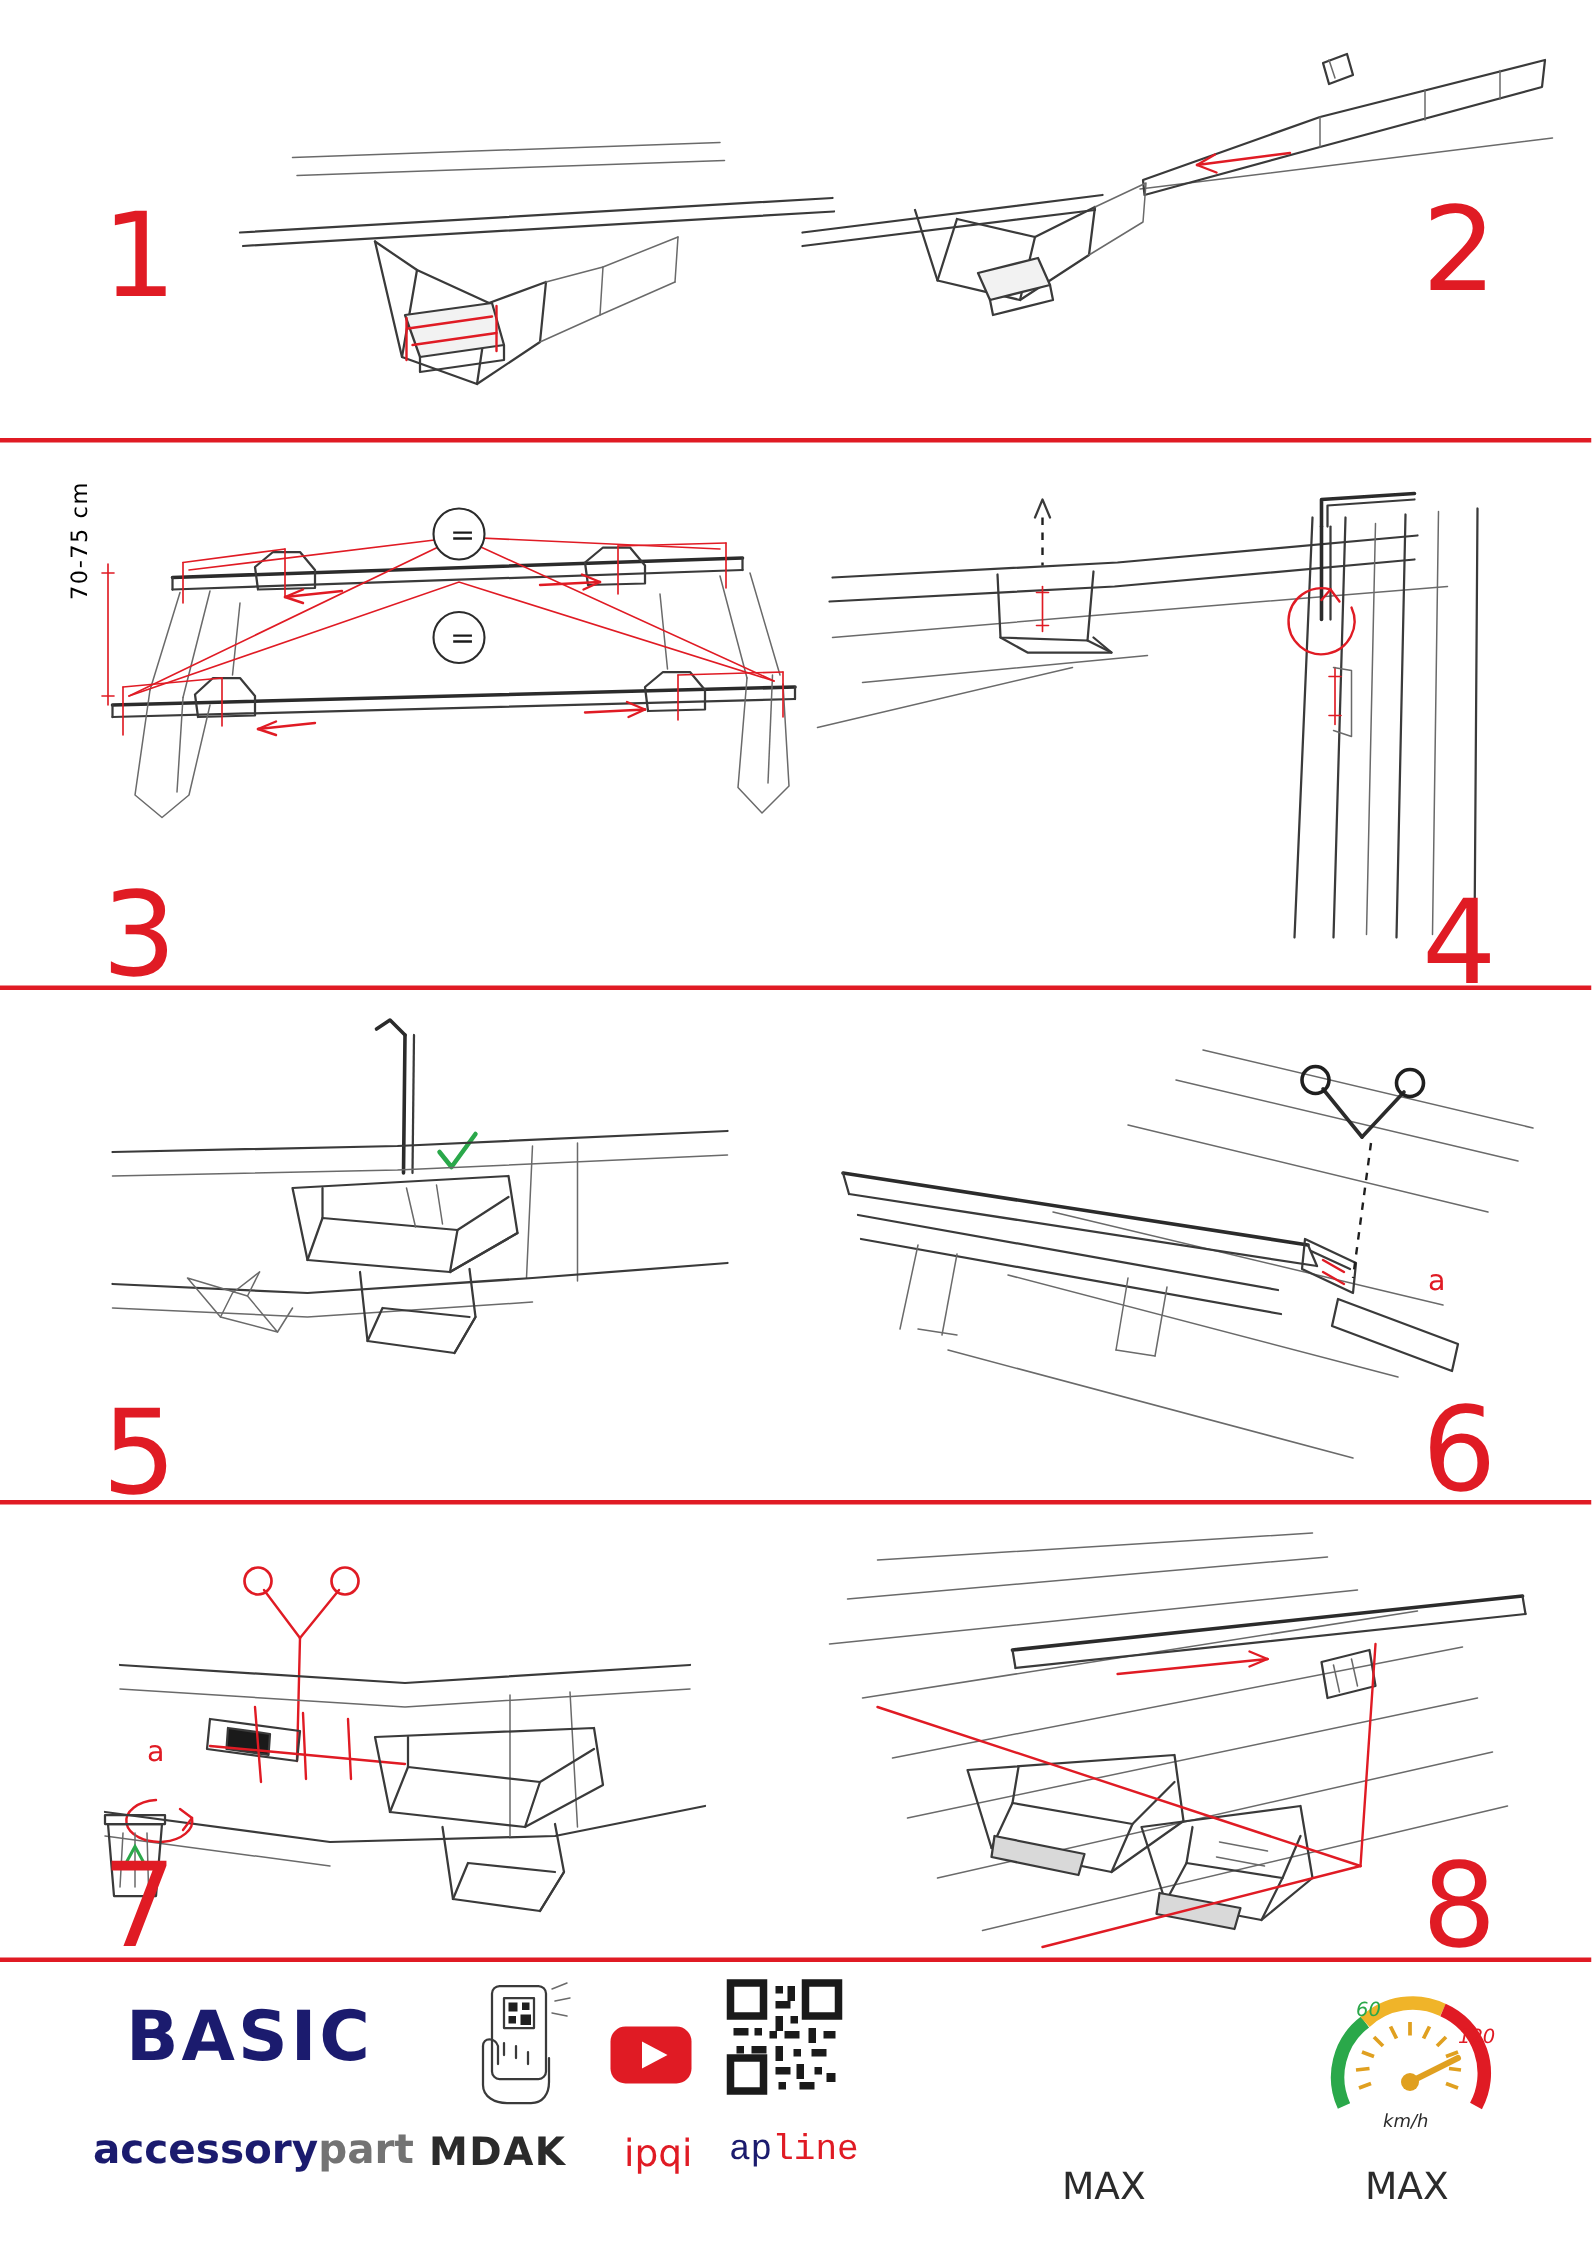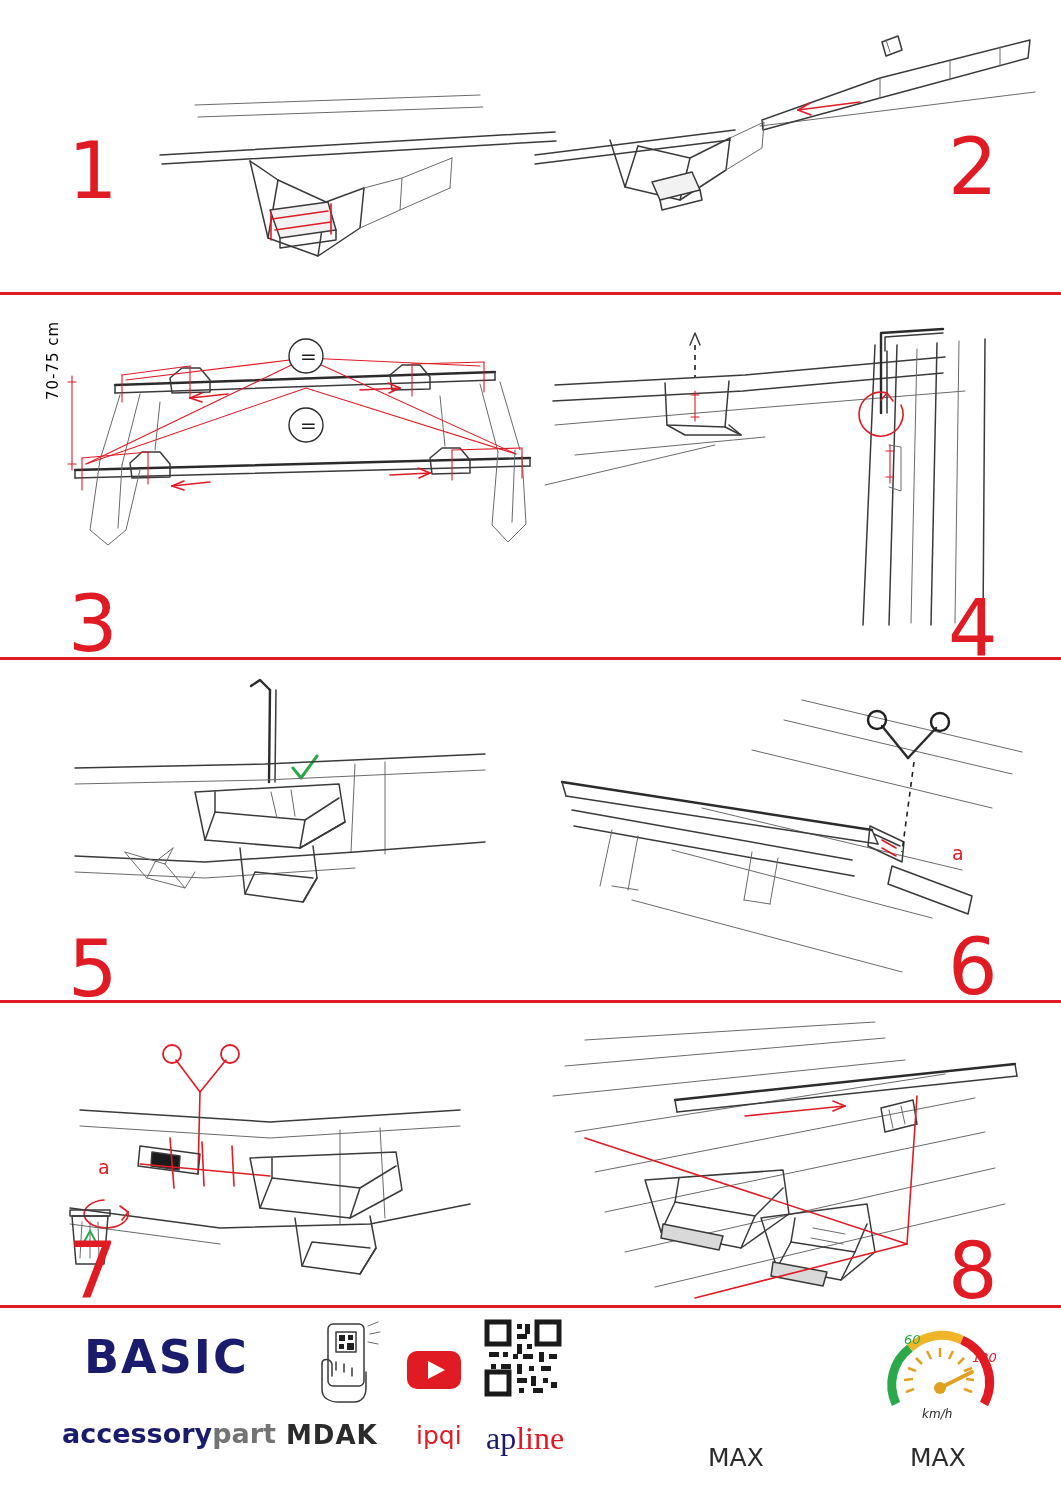--- a/index.html
+++ b/index.html
@@ -33,21 +33,21 @@
   .eqtxt{font-family:"DejaVu Sans",sans-serif;font-size:20px;fill:#1a1a1a;}
   .dimtxt{font-family:"DejaVu Sans",sans-serif;font-size:15px;fill:#1a1a1a;}
 
   
   .footer{position:absolute;left:0;top:1308px;width:1061px;height:205px;}
   .brand-basic{position:absolute;left:84px;top:22px;font-family:"DejaVu Sans",sans-serif;font-size:46px;letter-spacing:2px;color:#1b1b6e;font-weight:700;}
   .brand-sub{position:absolute;left:62px;top:110px;font-family:"DejaVu Sans",sans-serif;font-size:27px;font-weight:700;color:#1b1b6e;letter-spacing:0px;}
   .brand-sub .red-part{color:#737373;text-align:right;}
   .mdak{position:absolute;left:286px;top:112px;font-family:"DejaVu Sans",sans-serif;font-size:26px;font-weight:700;color:#2b2b2b;letter-spacing:1px;}
   .ipqi{position:absolute;left:406px;top:113px;font-family:"DejaVu Sans",sans-serif;font-size:25px;color:#e01b24;margin-left:10px;}
-  .apline{position:absolute;left:486px;top:112px;font-family:Liberation Serif, serif;font-size:32px;color:#1b1b6e;}
+  .apline{position:absolute;left:486px;top:112px;font-family:Liberation Mono, monospace;font-size:24px;color:#1b1b6e;}
   .apline .ap-red{color:#e01b24;}
   .maxlabel{position:absolute;font-family:"DejaVu Sans",sans-serif;font-size:25px;color:#2b2b2b;}
   .kgtxt{font-family:"DejaVu Sans",sans-serif;font-size:27px;fill:#e01b24;font-weight:700;}
   .kmh{font-family:"DejaVu Sans",sans-serif;font-size:12px;fill:#2b2b2b;}
   .gaugenum{font-family:"DejaVu Sans",sans-serif;font-size:13px;}
 </style>
 </head>
 <body>
 
 <div class="sheet">

